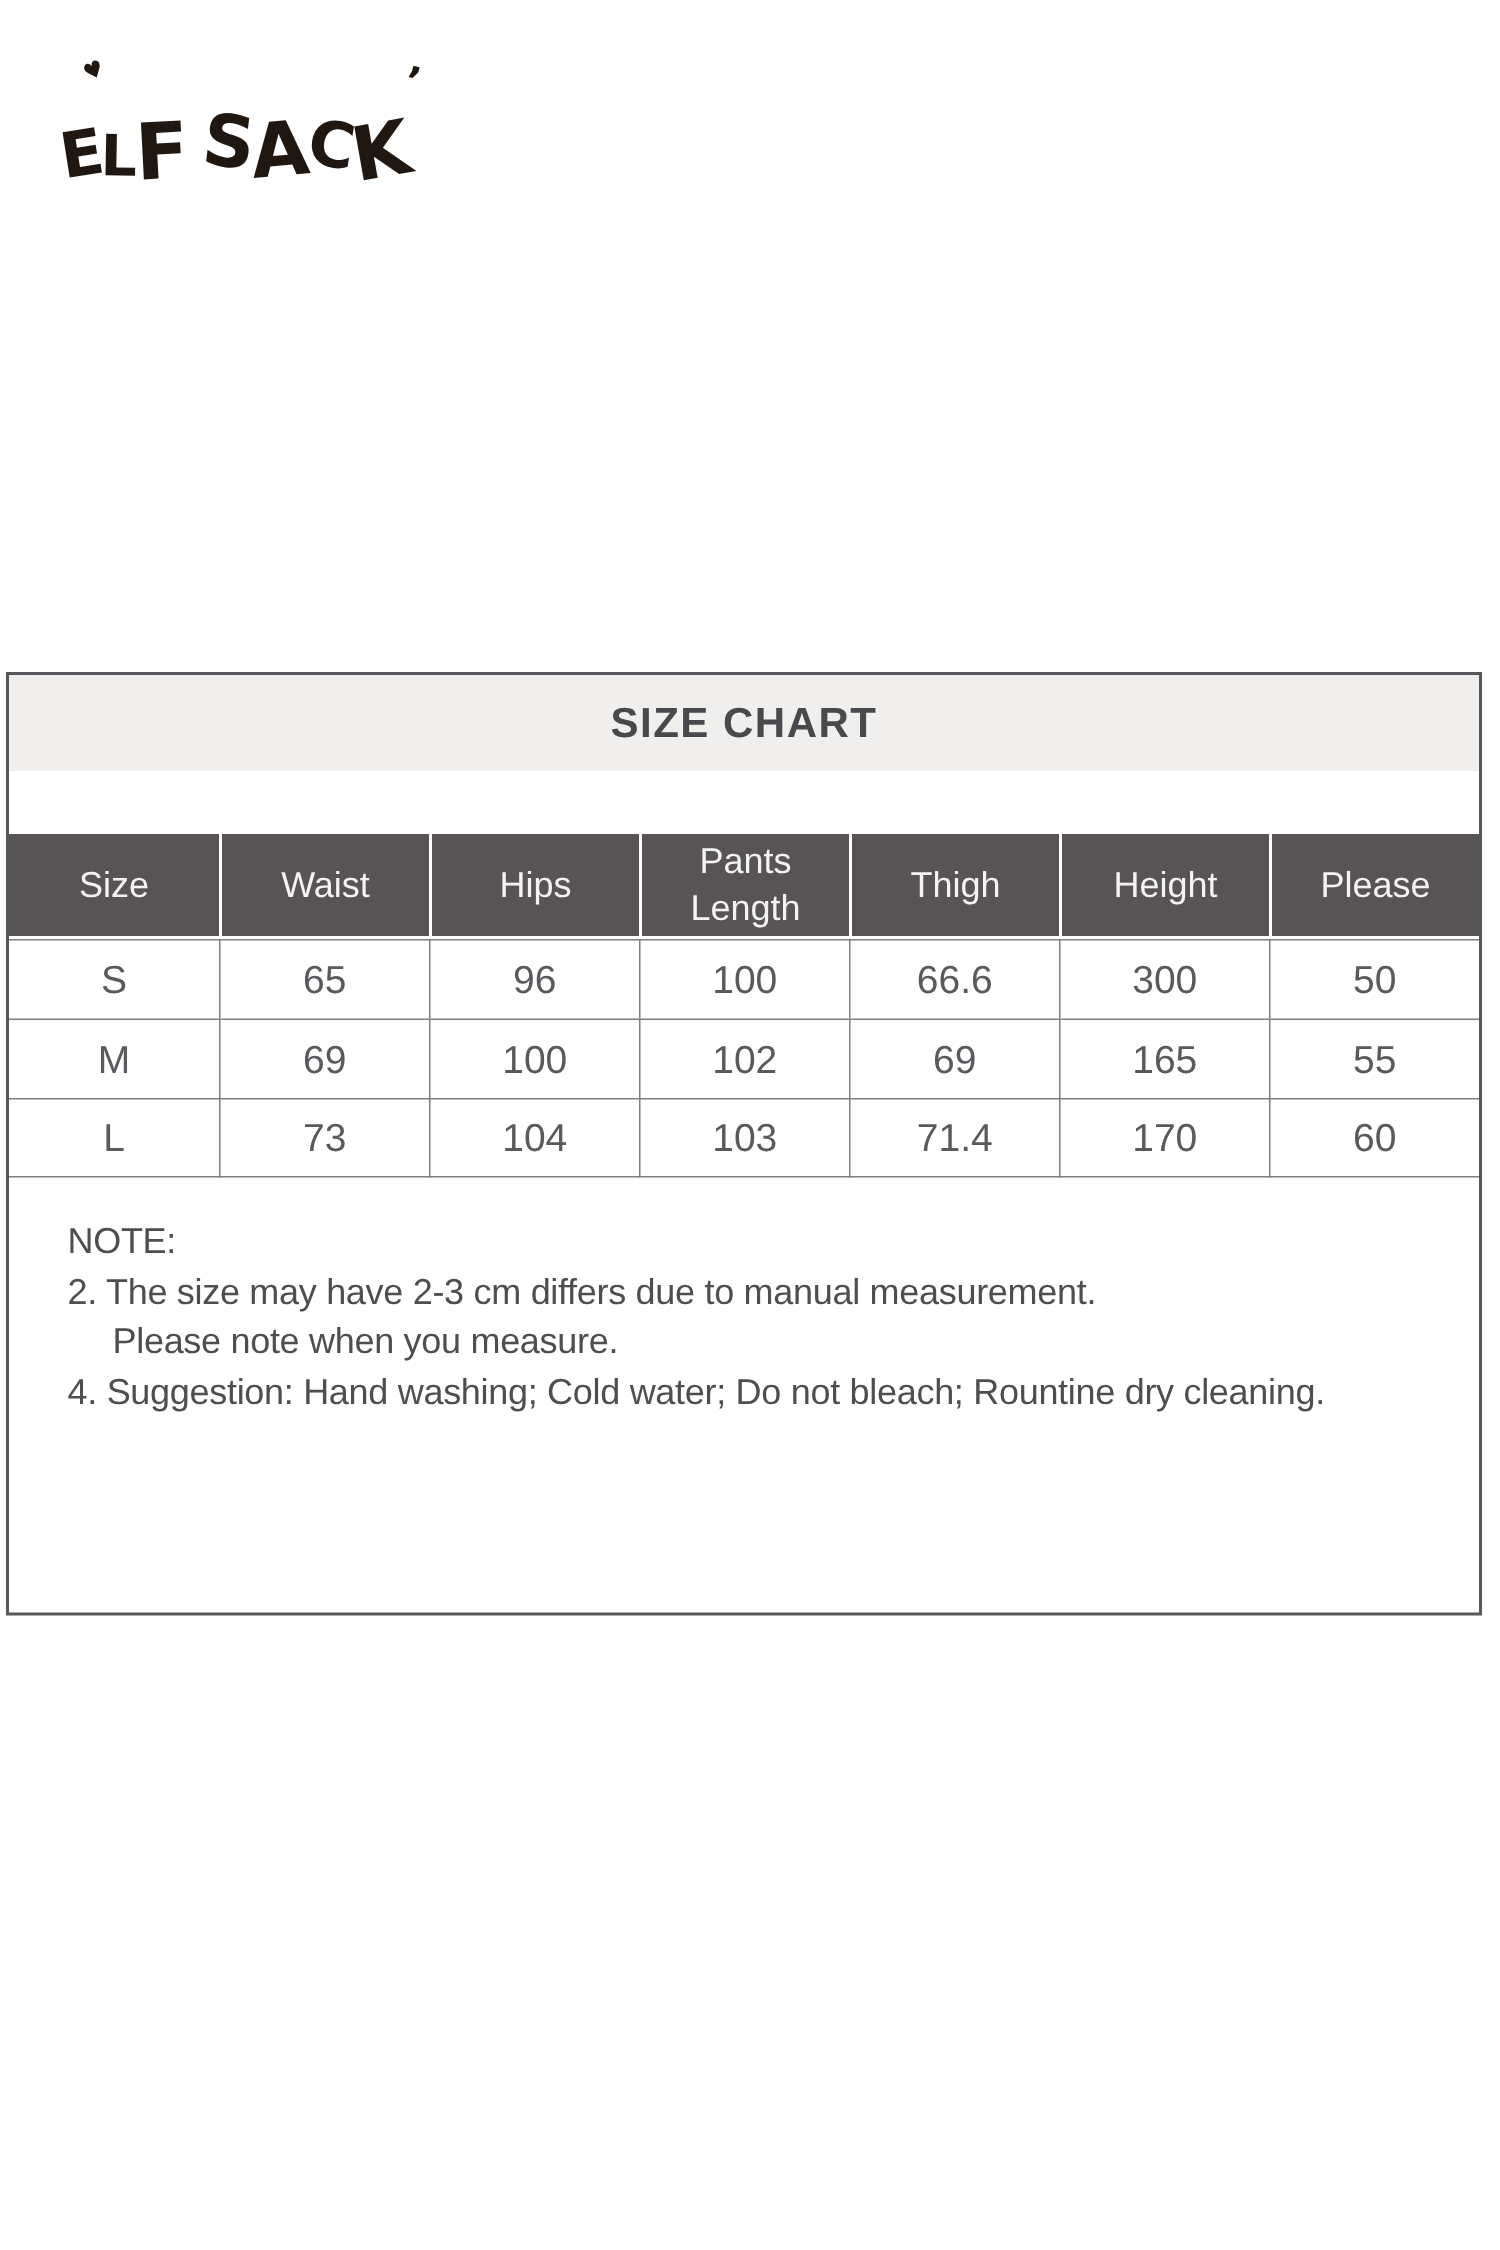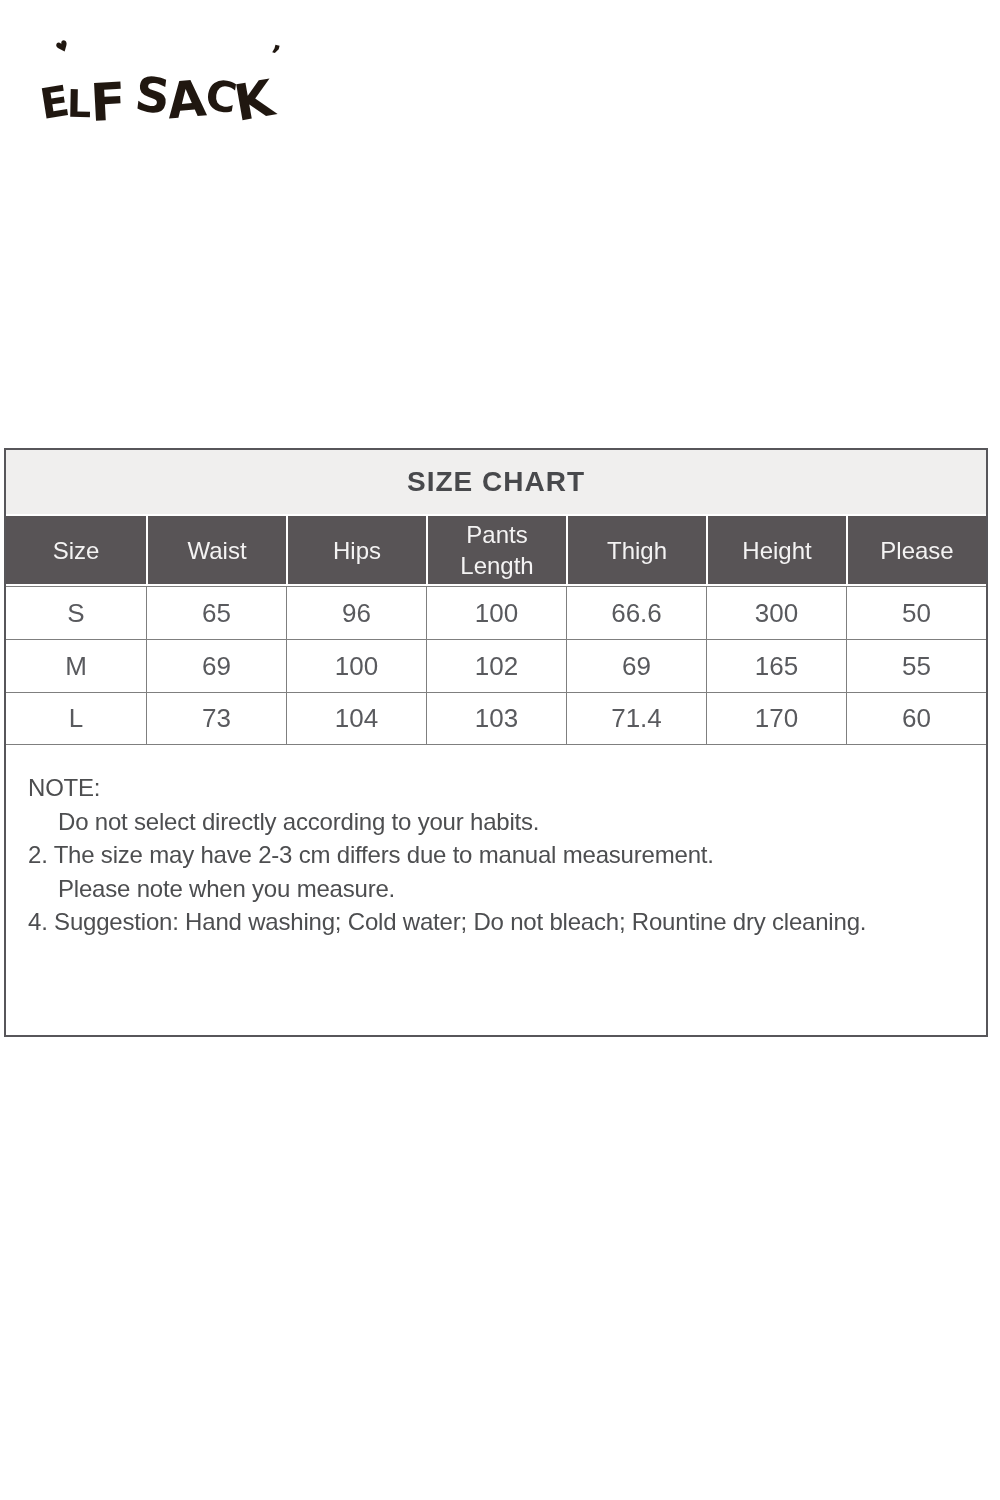--- a/index.html
+++ b/index.html
@@ -54,41 +54,41 @@
   }
   .title-bar{
     height:64px;background:var(--title-bg);
     display:flex;align-items:center;justify-content:center;
   }
   .title-bar span{
     font-size:28px;font-weight:bold;color:var(--title-text);letter-spacing:1px;
   }
 
   table.size-table{
-    width:100%;table-layout:fixed;border-collapse:separate;border-spacing:0;
+    width:100%;table-layout:fixed;border-collapse:separate;border-spacing:0;margin-top:40px;
   }
   .size-table th{
     background:var(--header-bg);color:var(--header-text);
     font-size:24px;font-weight:normal;line-height:31px;
     height:72px;padding:0 28px;text-align:center;vertical-align:middle;
     border-top:2px solid #fff;border-bottom:2px solid #fff;border-left:2px solid #fff;
   }
   .size-table th:first-child{border-left:none;}
   .size-table td{
     height:53px;text-align:center;vertical-align:middle;
     font-size:26px;color:var(--cell-text);
     border-top:1px solid var(--grid-line);border-left:1px solid var(--grid-line);
     background:#fff;
   }
   .size-table td:first-child{border-left:none;}
   .size-table tbody tr:last-child td{border-bottom:1px solid var(--grid-line);}
 
   
   .note{
-    height:290px;padding:26px 12px 0 22px;
+    height:290px;padding:26px 12px 0 39px;
     font-size:24px;line-height:33.5px;color:var(--note-text);
     letter-spacing:-0.2px;
   }
   .note-line{white-space:nowrap;}
   .note-line.indent{padding-left:30px;}
 </style>
 </head>
 <body>
 
 <div class="page">
@@ -150,20 +150,19 @@
           <td>103</td>
           <td>71.4</td>
           <td>170</td>
           <td>60</td>
         </tr>
       </tbody>
     </table>
 
     <div class="note">
       <div class="note-line">NOTE:</div>
-      <div class="note-line indent">Do not select directly according to your habits.</div>
       <div class="note-line">2. The size may have 2-3 cm differs due to manual measurement.</div>
       <div class="note-line indent">Please note when you measure.</div>
       <div class="note-line">4. Suggestion: Hand washing; Cold water; Do not bleach; Rountine dry cleaning.</div>
     </div>
 
   </div>
 </div>
 
 </body></html>

